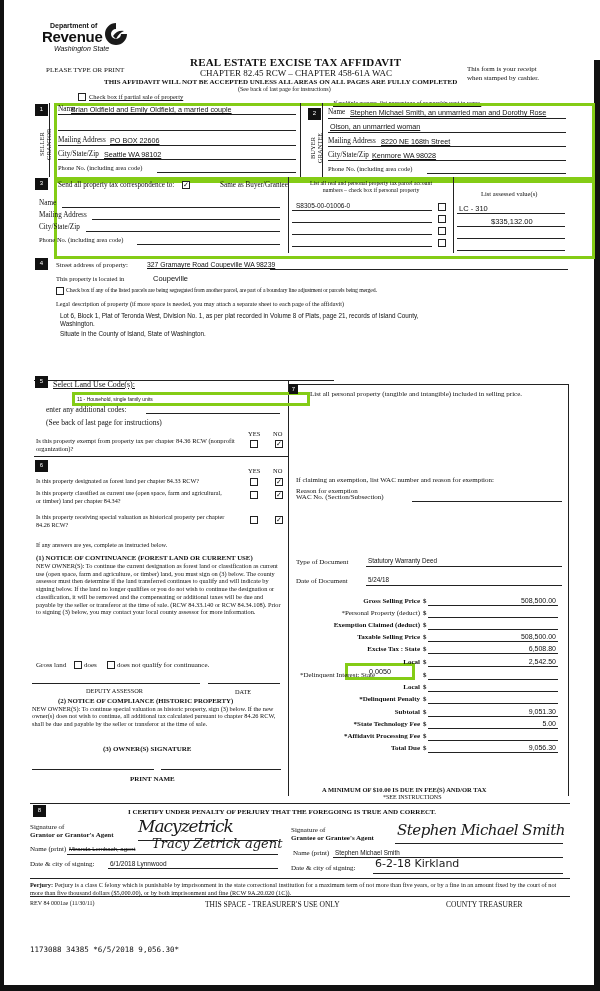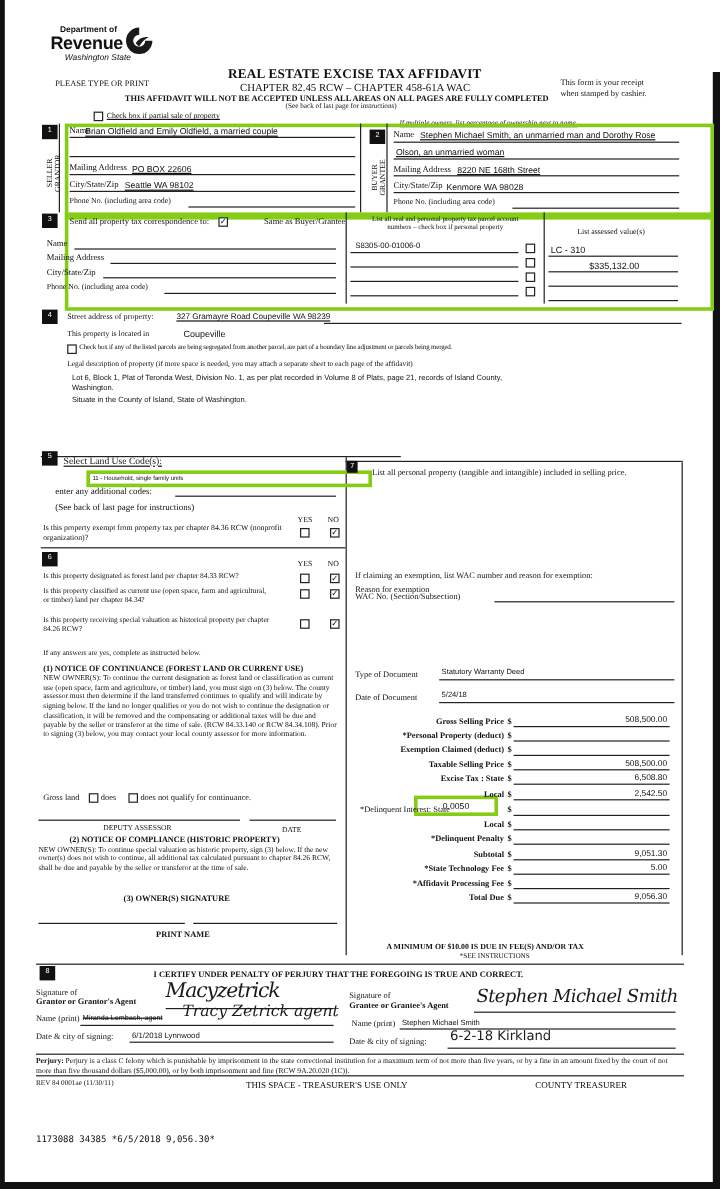--- a/index.html
+++ b/index.html
@@ -79,21 +79,21 @@
 </div>
 <div class="lbl serif" style="left:328px;top:108px;">Name</div>
 <div class="val" style="left:350px;top:108px;text-decoration:underline;">Stephen Michael Smith, an unmarried man and Dorothy Rose</div>
 <div class="line" style="left:328px;top:118px;width:238px;"></div>
 <div class="val" style="left:330px;top:122px;text-decoration:underline;">Olson, an unmarried woman</div>
 <div class="line" style="left:328px;top:132px;width:238px;"></div>
 <div class="lbl serif" style="left:328px;top:137px;">Mailing Address</div>
 <div class="val" style="left:381px;top:137px;text-decoration:underline;">8220 NE 168th Street</div>
 <div class="line" style="left:328px;top:146px;width:238px;"></div>
 <div class="lbl serif" style="left:328px;top:151px;">City/State/Zip</div>
-<div class="val" style="left:372px;top:151px;">Kenmore WA 98028</div>
+<div class="val" style="left:372px;top:151px;text-decoration:underline;">Kenmore WA 98028</div>
 <div class="line" style="left:328px;top:160px;width:238px;"></div>
 <div class="lbl serif" style="left:328px;top:165px;font-size:6.5px;">Phone No. (including area code)</div>
 <div class="line" style="left:427px;top:173px;width:139px;"></div>
 
 <div class="box" style="left:34px;top:177px;width:535px;height:76px;"></div>
 <div class="vline" style="left:288px;top:177px;height:76px;"></div>
 <div class="vline" style="left:453px;top:177px;height:76px;"></div>
 
 <div class="num" style="left:35px;top:178px;">3</div>
 <div class="lbl serif" style="left:58px;top:181px;">Send all property tax correspondence to:</div>
@@ -230,21 +230,21 @@
 </div>
 
 <div id="amounts">
     <div>
       <div class="abs serif" style="left: 300px; width: 120px; text-align: right; top: 597px; font-size: 7px; font-weight: bold; white-space: nowrap;">Gross Selling Price</div>
       <div class="abs serif" style="left: 423px; top: 597px; font-size: 7px; font-weight: bold;">$</div>
       <div class="line" style="left: 428px; top: 605px; width: 130px;"></div>
       <div class="val" style="left: 428px; width: 128px; text-align: right; top: 597px; font-size: 7px;">508,500.00</div>
     </div>
     <div>
-      <div class="abs serif" style="left: 300px; width: 120px; text-align: right; top: 609px; font-size: 7px; font-weight: bold; white-space: nowrap;">*Personal Property (deduct)</div>
+      <div class="abs serif" style="left: 300px; width: 120px; text-align: right; top: 609px; font-size: 7px; font-weight: normal; white-space: nowrap;">*Personal Property (deduct)</div>
       <div class="abs serif" style="left: 423px; top: 609px; font-size: 7px; font-weight: bold;">$</div>
       <div class="line" style="left: 428px; top: 617px; width: 130px;"></div>
       <div class="val" style="left: 428px; width: 128px; text-align: right; top: 609px; font-size: 7px;"></div>
     </div>
     <div>
       <div class="abs serif" style="left: 300px; width: 120px; text-align: right; top: 621px; font-size: 7px; font-weight: bold; white-space: nowrap;">Exemption Claimed (deduct)</div>
       <div class="abs serif" style="left: 423px; top: 621px; font-size: 7px; font-weight: bold;">$</div>
       <div class="line" style="left: 428px; top: 629px; width: 130px;"></div>
       <div class="val" style="left: 428px; width: 128px; text-align: right; top: 621px; font-size: 7px;"></div>
     </div>

